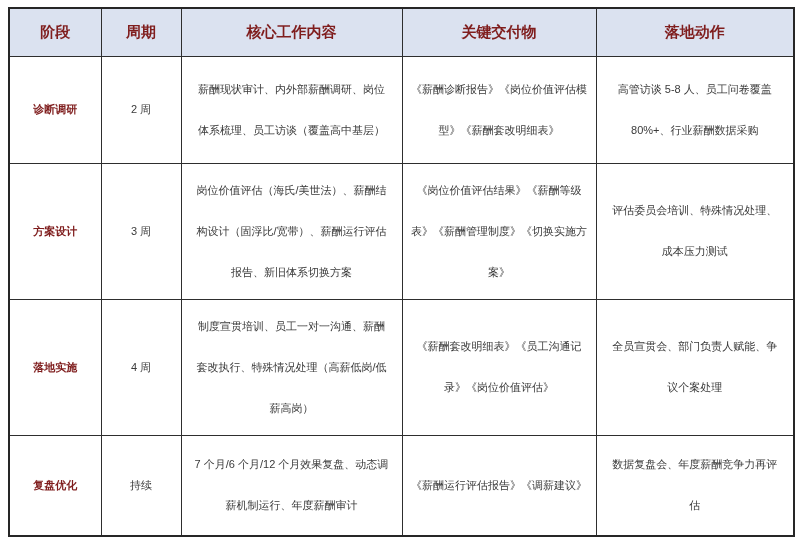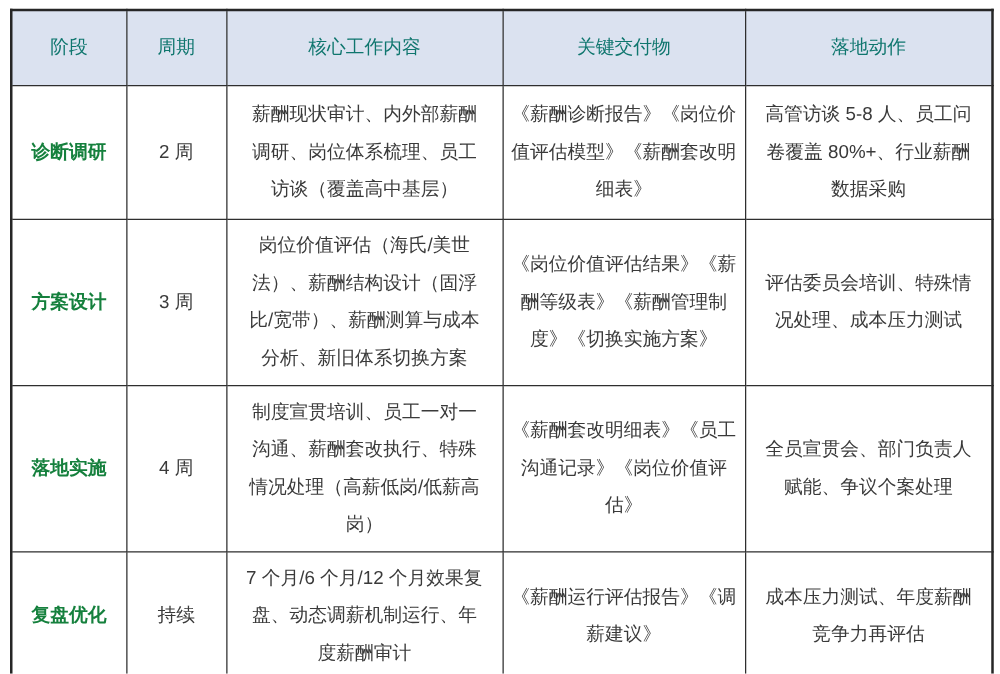--- a/index.html
+++ b/index.html
@@ -20,37 +20,37 @@
     border-collapse: collapse;
     table-layout: fixed;
     width: 785px;
     border: 2px solid #262626;
     color: #3a3a3a;
   }
   table.plan th, table.plan td {
     border: 1.5px solid #2e2e2e;
     text-align: center;
     vertical-align: middle;
-    font-size: 15px;
-    line-height: 30px;
+    font-size: 11px;
+    line-height: 41px;
     box-sizing: border-box;
     word-break: normal;
     overflow-wrap: break-word;
   }
   table.plan thead th {
     background: #dbe2f0;
-    font-weight: normal;
-    color: #0f766e;
-    height: 60px;
+    font-weight: bold;
+    color: #7f1d1d;
+    height: 48px;
     line-height: 20px;
     font-size: 15px;
   }
   td.phase-cell {
     font-weight: bold;
-    color: #15803d;
+    color: #7f1d1d;
   }
   tr.row-1 { height: 107px; }
   tr.row-2 { height: 133px; }
   tr.row-3 { height: 132px; }
   tr.row-4 { height: 101px; }
   td.col-period { padding: 4px 22px; }
   td.col-work   { padding: 6px 13px; }
   td.col-deliv  { padding: 6px 6px; }
   td.col-action { padding: 6px 11px; }
 </style>
@@ -79,33 +79,33 @@
       <tr class="row-1">
         <td class="phase-cell">诊断调研</td>
         <td class="col-period">2 周</td>
         <td class="col-work">薪酬现状审计、内外部薪酬调研、岗位体系梳理、员工访谈（覆盖高中基层）</td>
         <td class="col-deliv">《薪酬诊断报告》《岗位价值评估模型》《薪酬套改明细表》</td>
         <td class="col-action">高管访谈 5-8 人、员工问卷覆盖 80%+、行业薪酬数据采购</td>
       </tr>
       <tr class="row-2">
         <td class="phase-cell">方案设计</td>
         <td class="col-period">3 周</td>
-        <td class="col-work">岗位价值评估（海氏/美世法）、薪酬结构设计（固浮比/宽带）、薪酬测算与成本分析、新旧体系切换方案</td>
+        <td class="col-work">岗位价值评估（海氏/美世法）、薪酬结构设计（固浮比/宽带）、薪酬运行评估报告、新旧体系切换方案</td>
         <td class="col-deliv">《岗位价值评估结果》《薪酬等级表》《薪酬管理制度》《切换实施方案》</td>
         <td class="col-action">评估委员会培训、特殊情况处理、成本压力测试</td>
       </tr>
       <tr class="row-3">
         <td class="phase-cell">落地实施</td>
         <td class="col-period">4 周</td>
         <td class="col-work">制度宣贯培训、员工一对一沟通、薪酬套改执行、特殊情况处理（高薪低岗/低薪高岗）</td>
         <td class="col-deliv">《薪酬套改明细表》《员工沟通记录》《岗位价值评估》</td>
         <td class="col-action">全员宣贯会、部门负责人赋能、争议个案处理</td>
       </tr>
       <tr class="row-4">
         <td class="phase-cell">复盘优化</td>
         <td class="col-period">持续</td>
         <td class="col-work">7 个月/6 个月/12 个月效果复盘、动态调薪机制运行、年度薪酬审计</td>
         <td class="col-deliv">《薪酬运行评估报告》《调薪建议》</td>
-        <td class="col-action">成本压力测试、年度薪酬竞争力再评估</td>
+        <td class="col-action">数据复盘会、年度薪酬竞争力再评估</td>
       </tr>
     </tbody>
   </table>
 </div>
 
 </body></html>

